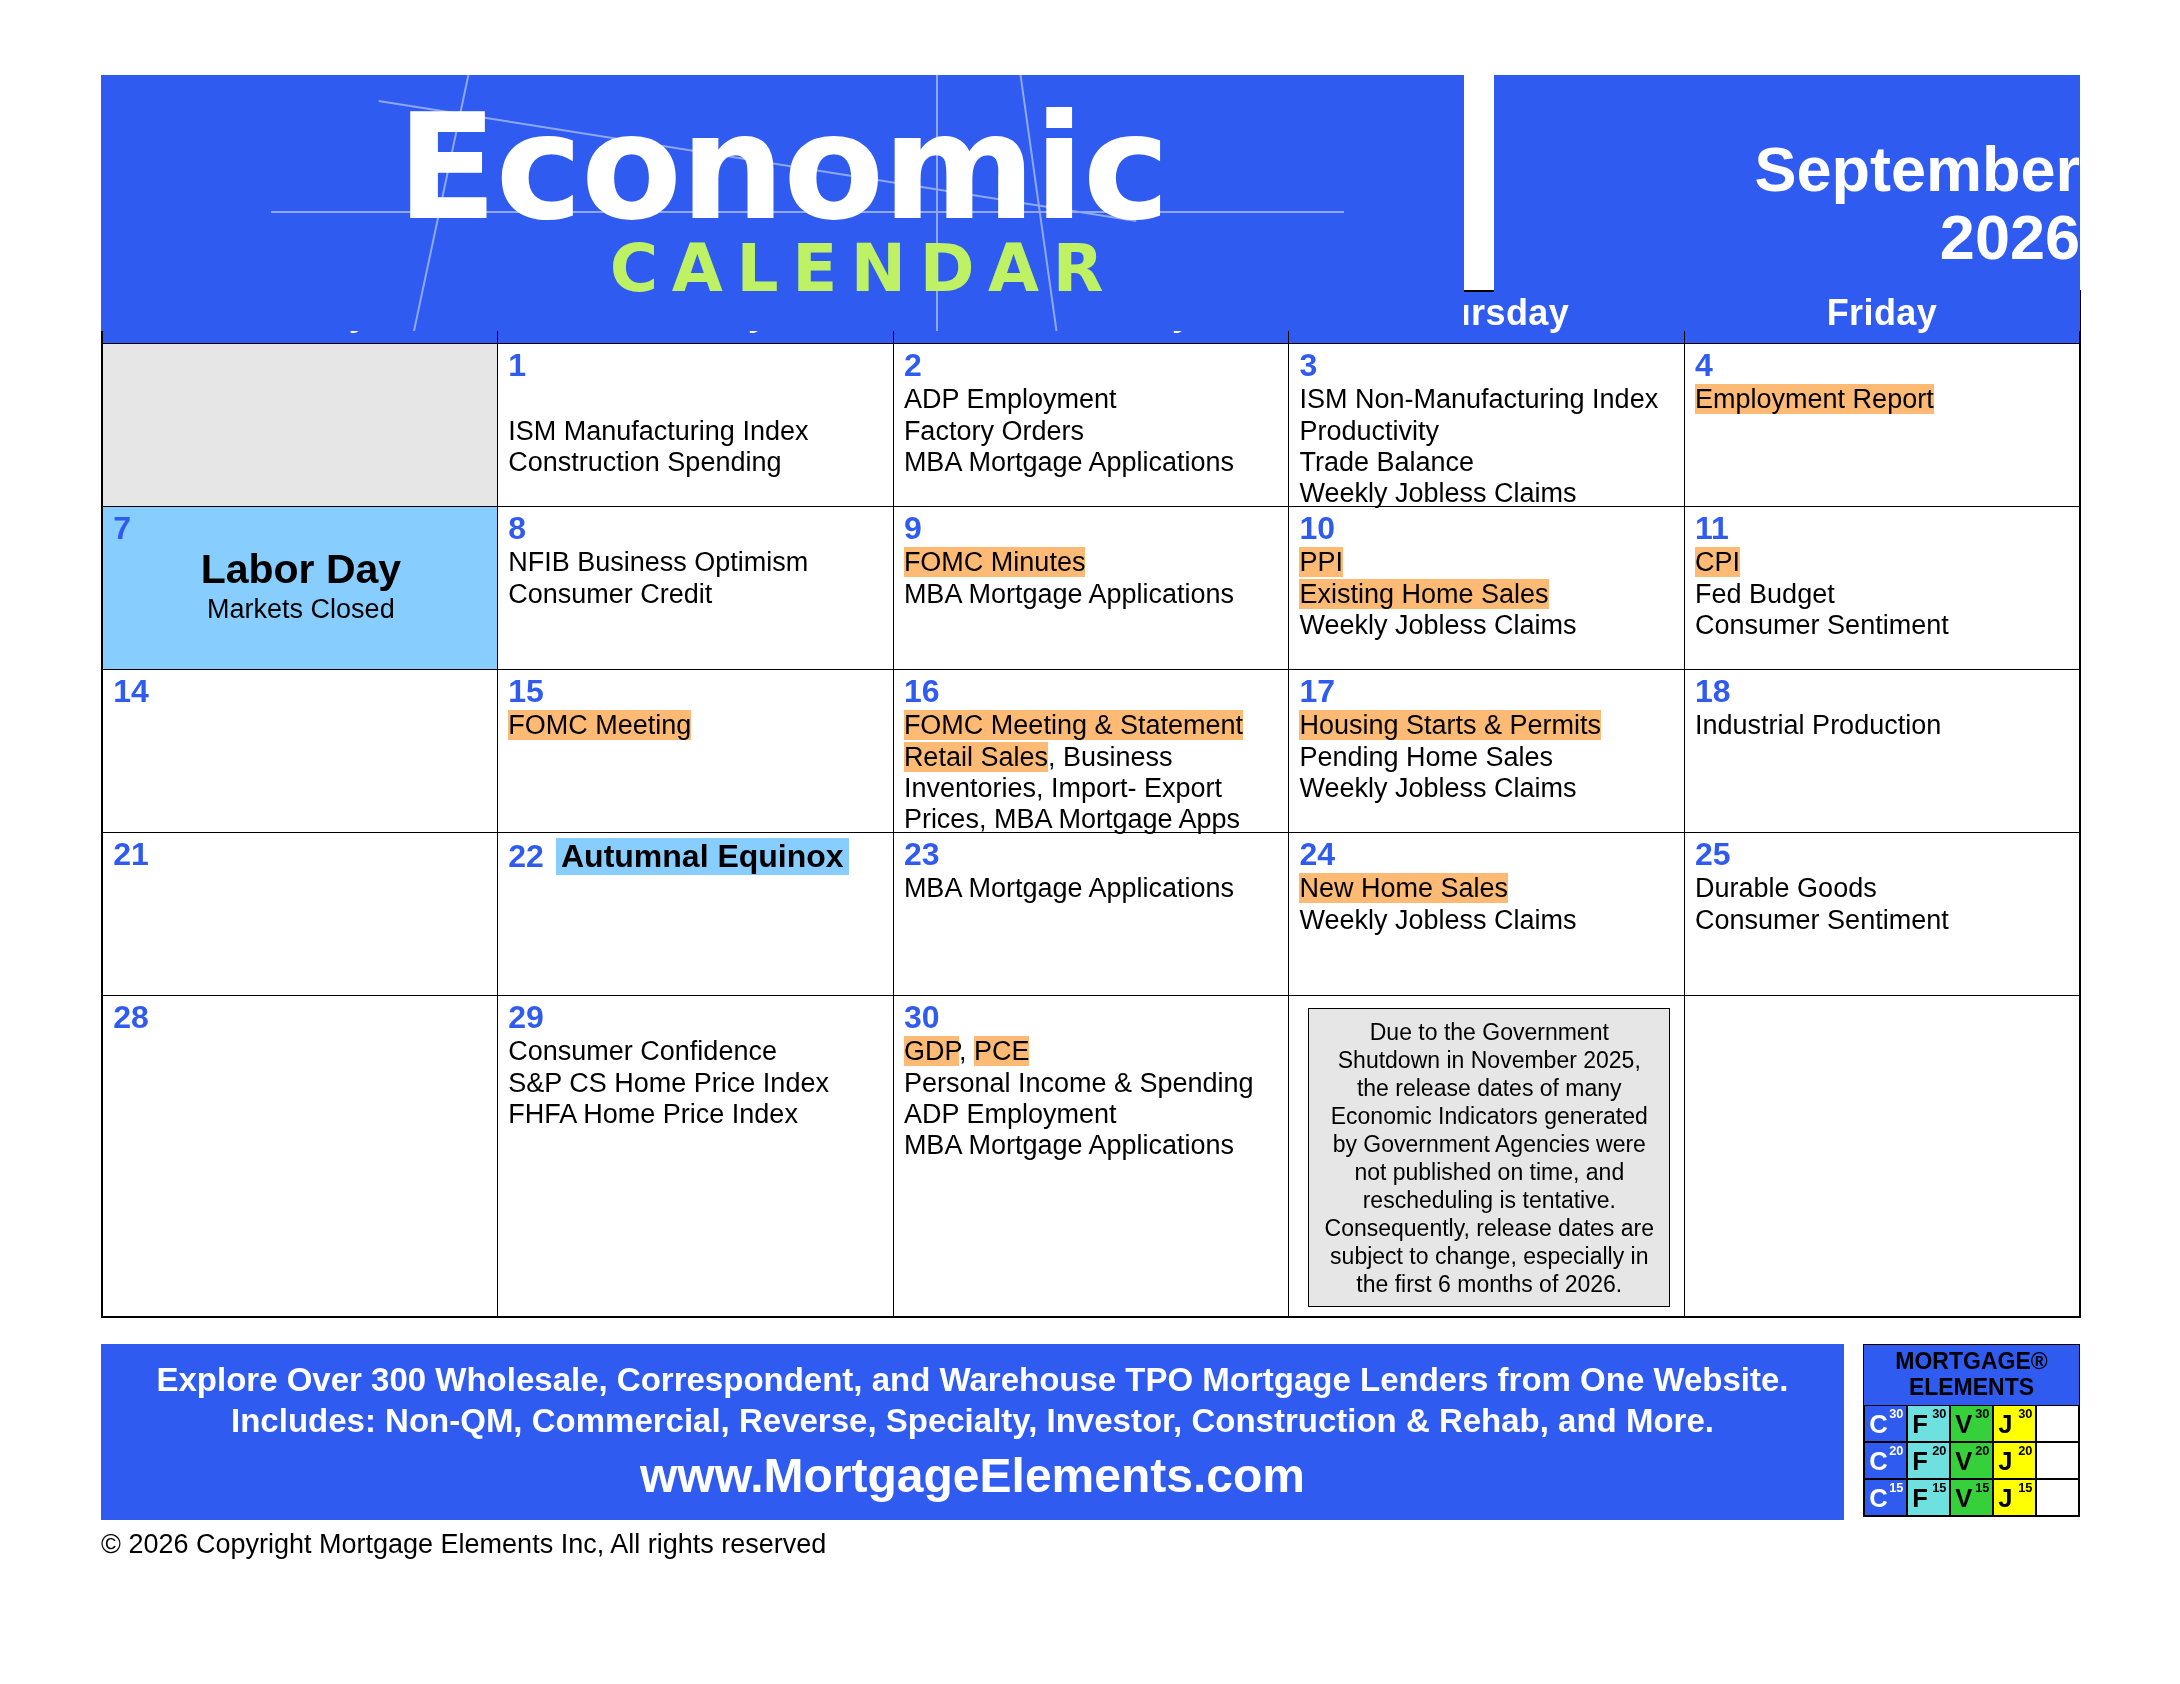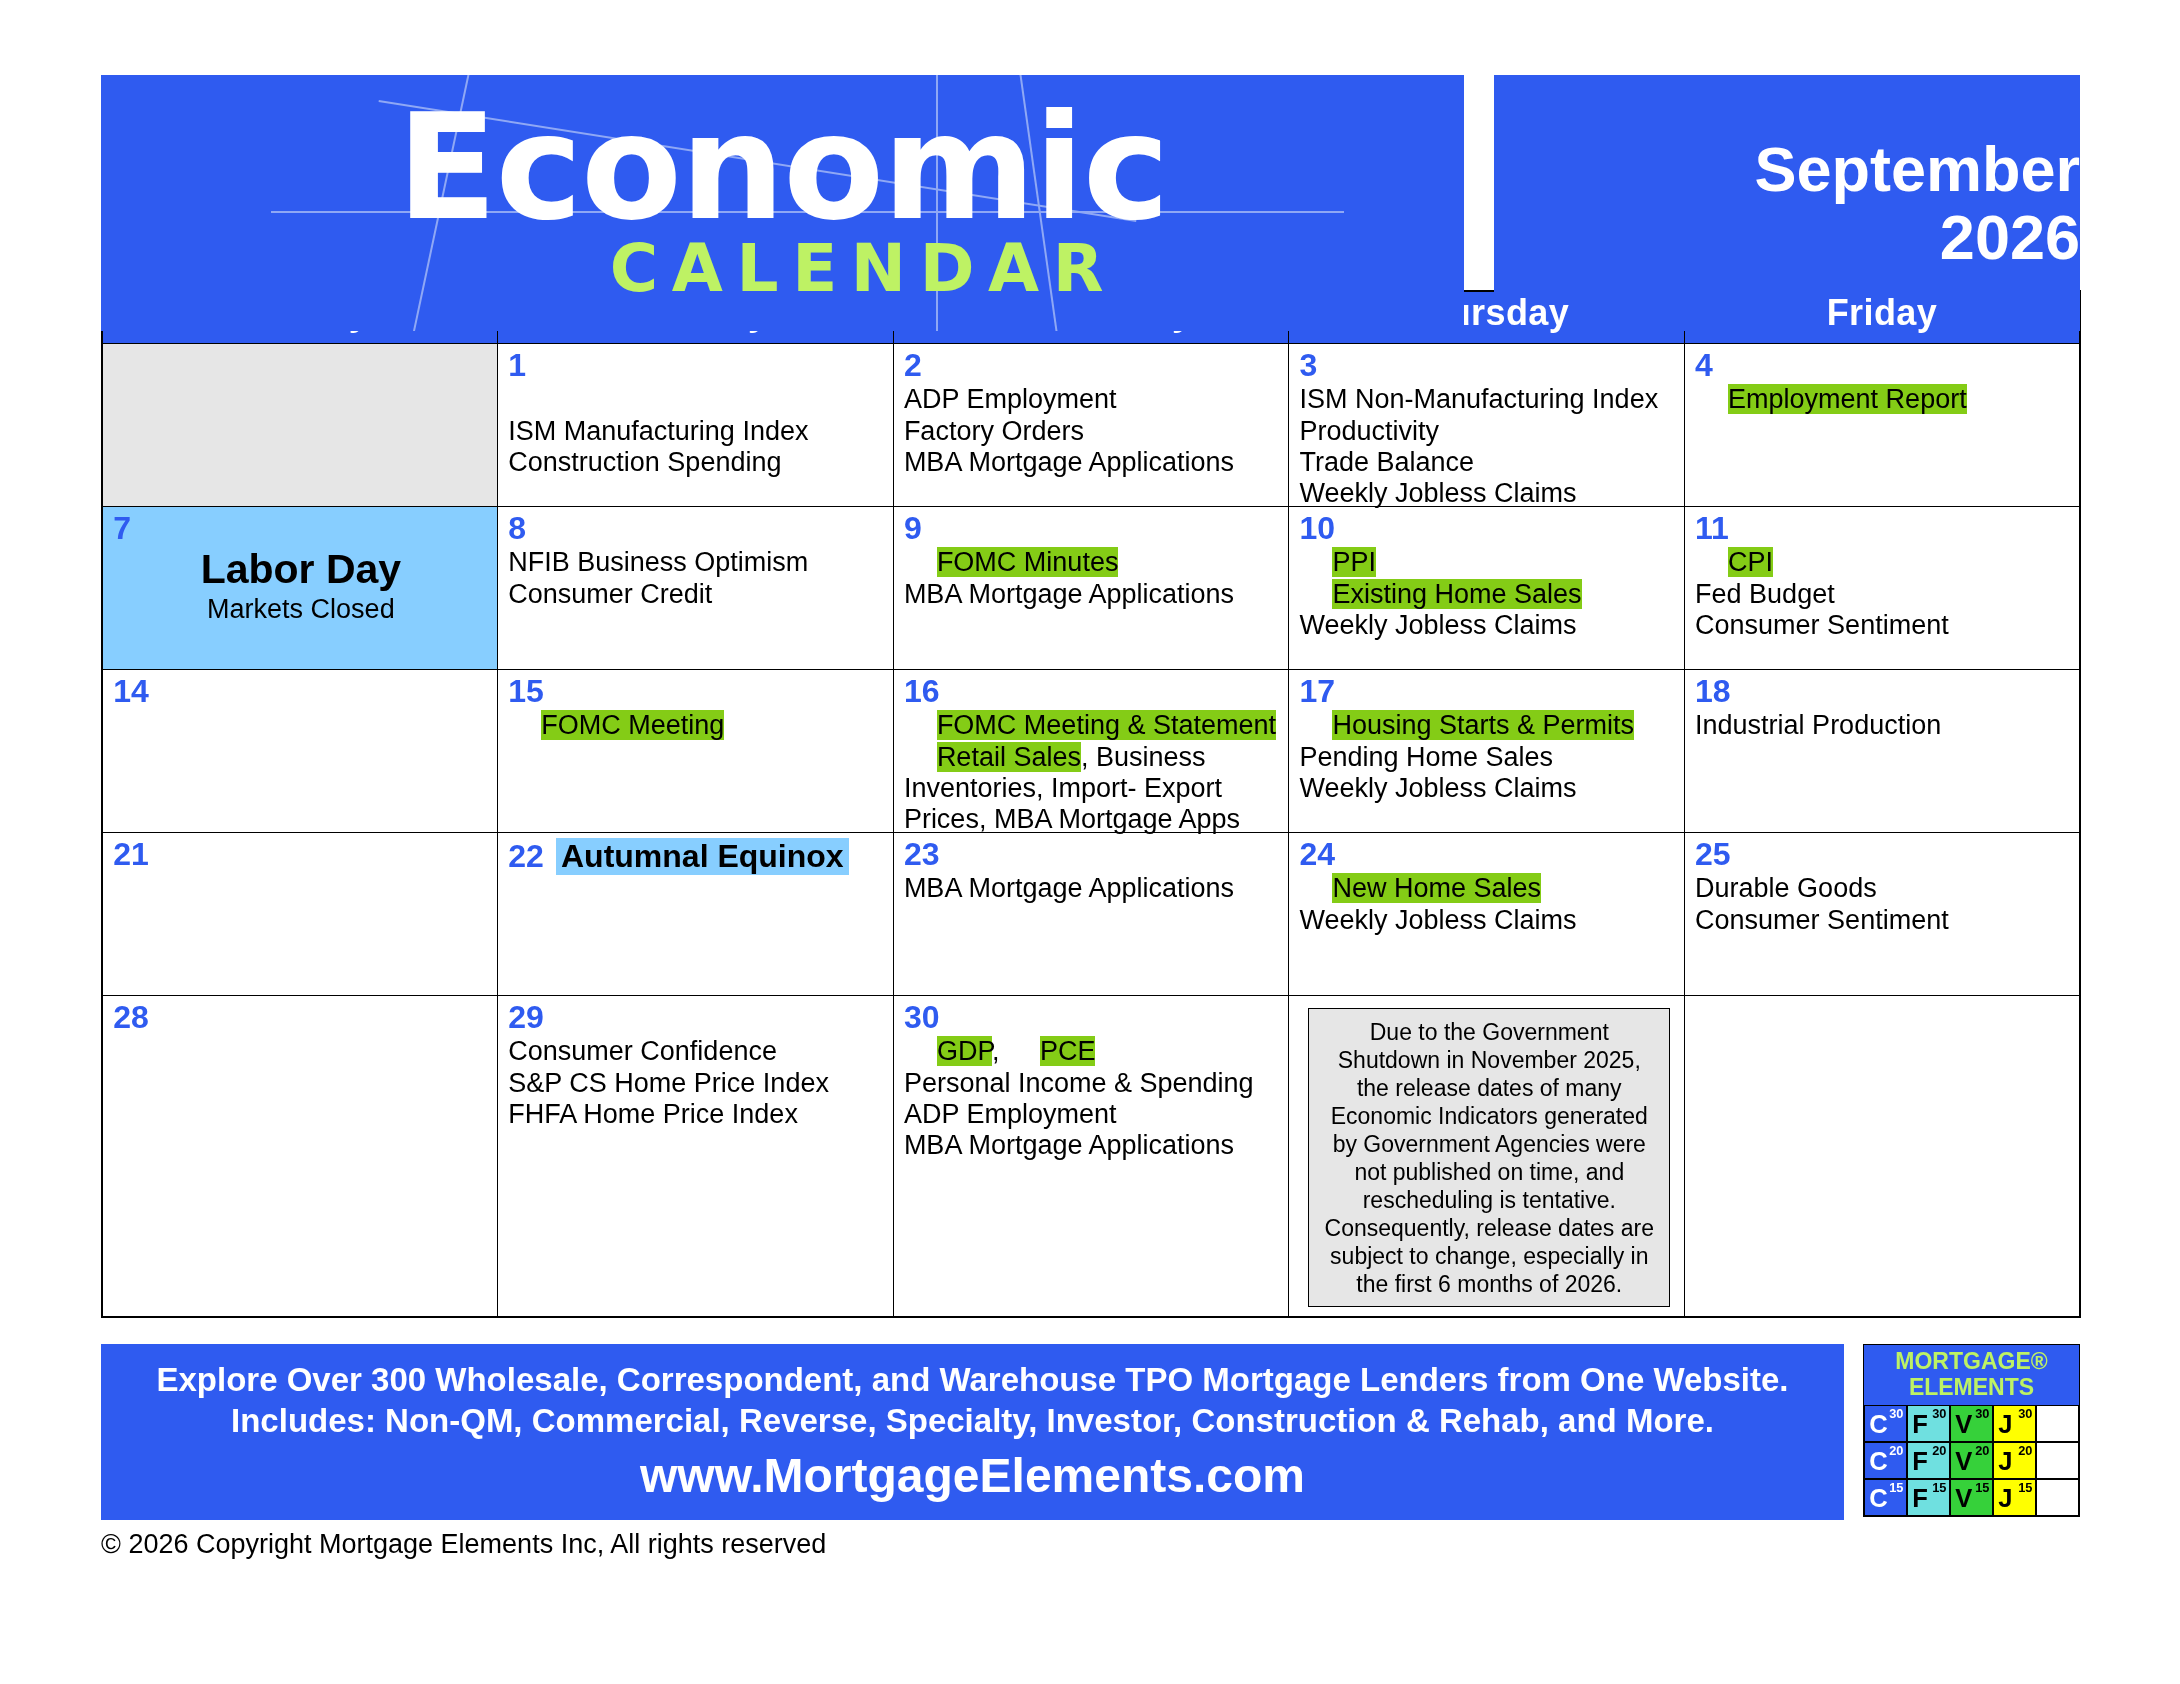--- a/index.html
+++ b/index.html
@@ -122,21 +122,21 @@
     font-weight: bold;
     line-height: 1.05;
     display: block;
   }
   .events {
     font-size: 27px;
     line-height: 1.16;
     margin-top: 1.7px;
   }
   .events div { white-space: nowrap; }
-  .hl { background: #84cc16; margin-left: 33px; }
+  .hl { background: #fdba74; }
   .empty-grey { background: #e6e6e6; }
   .blue-cell { background: #87ceff; }
   .labor {
     text-align: center;
     margin-top: 1.7px;
   }
   .labor-title {
     font-size: 41px;
     font-weight: bold;
     line-height: 1.1;
@@ -199,21 +199,21 @@
     font-weight: bold;
     margin-top: 6.8px;
   }
   .me-logo {
     width: 215px;
     border: 1.7px solid #000;
     background: #ffffff;
   }
   .me-head {
     background: #2f5bf0;
-    color: #bef264;
+    color: #000000;
     text-align: center;
     font-weight: bold;
     font-size: 23px;
     line-height: 1.12;
     padding: 4.3px 0 5.1px 0;
   }
   .me-grid {
     display: grid;
     grid-template-columns: repeat(5, 1fr);
     grid-template-rows: repeat(3, 37px);

